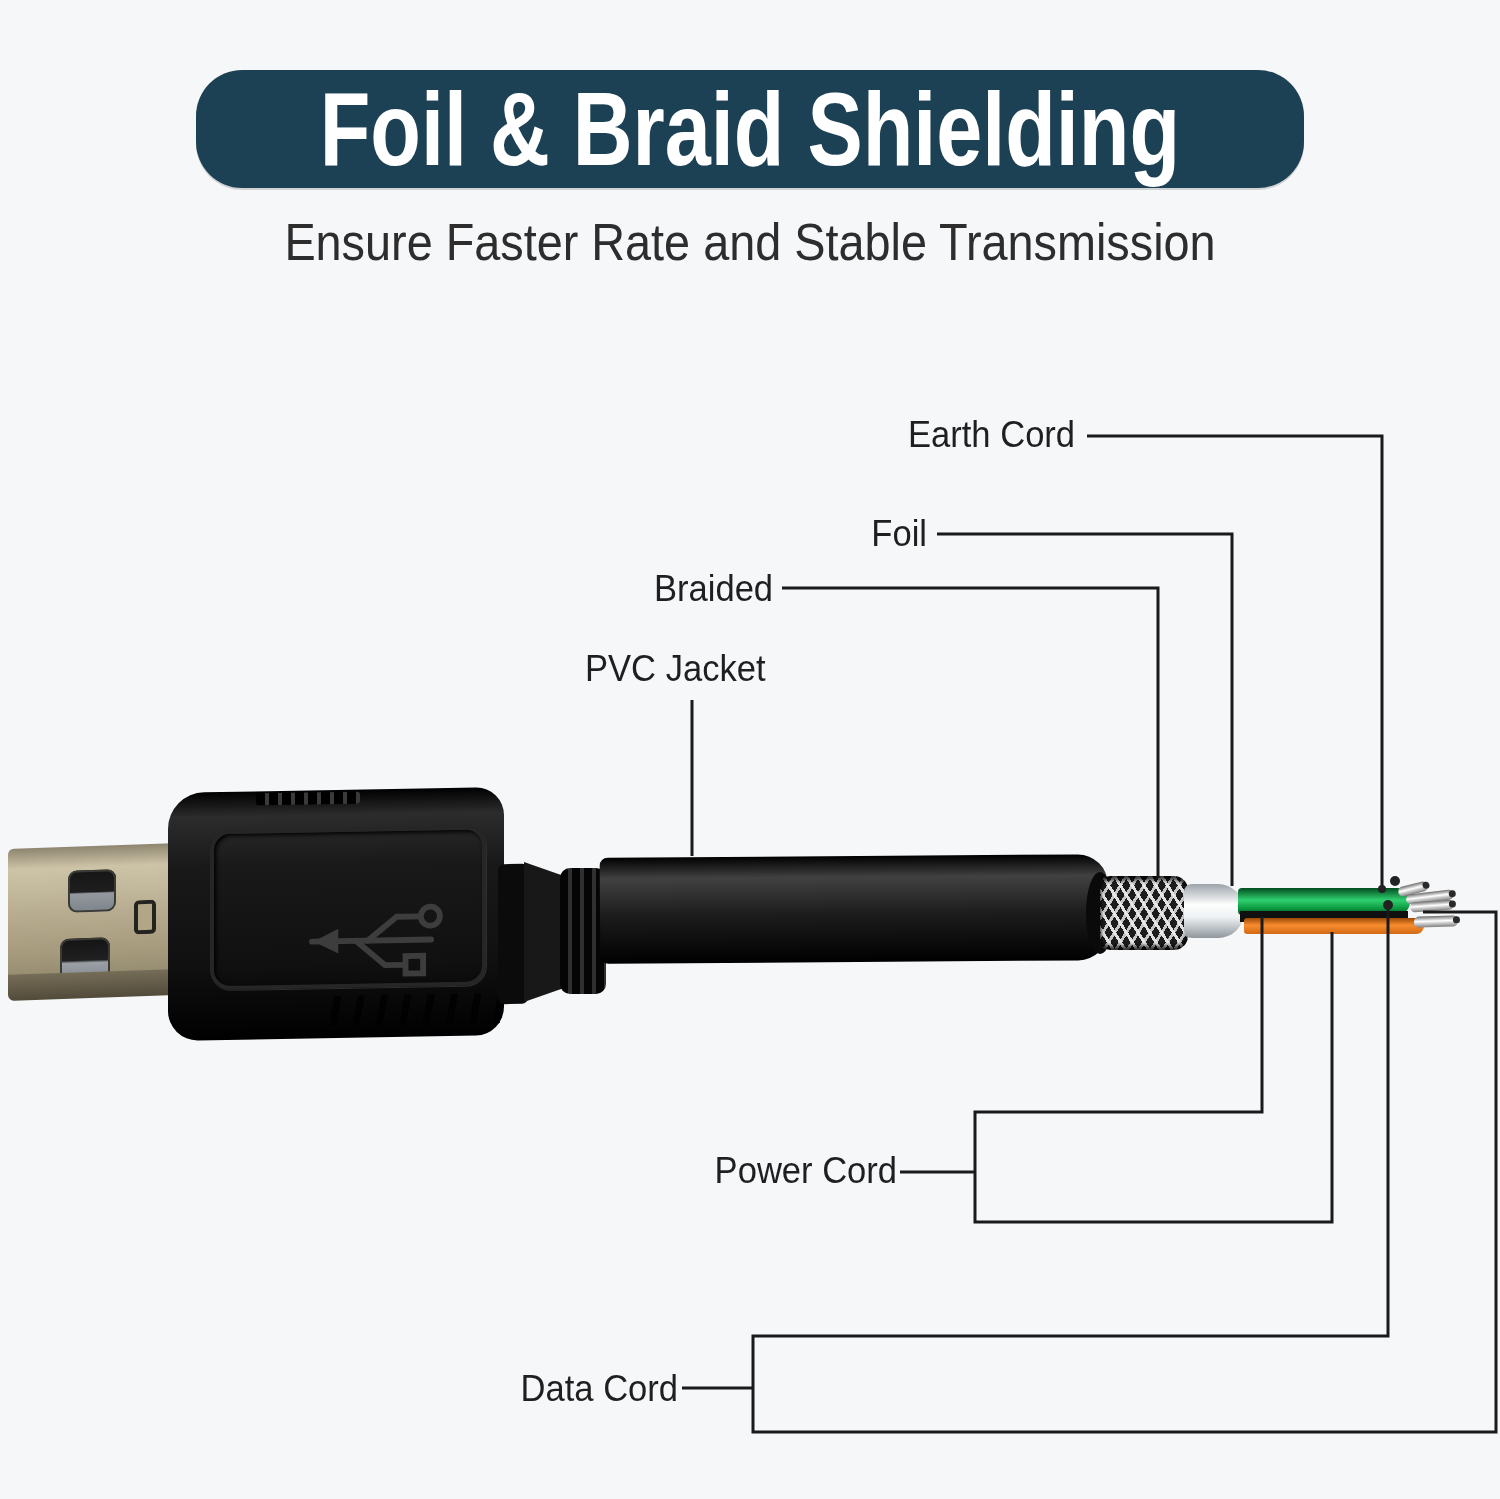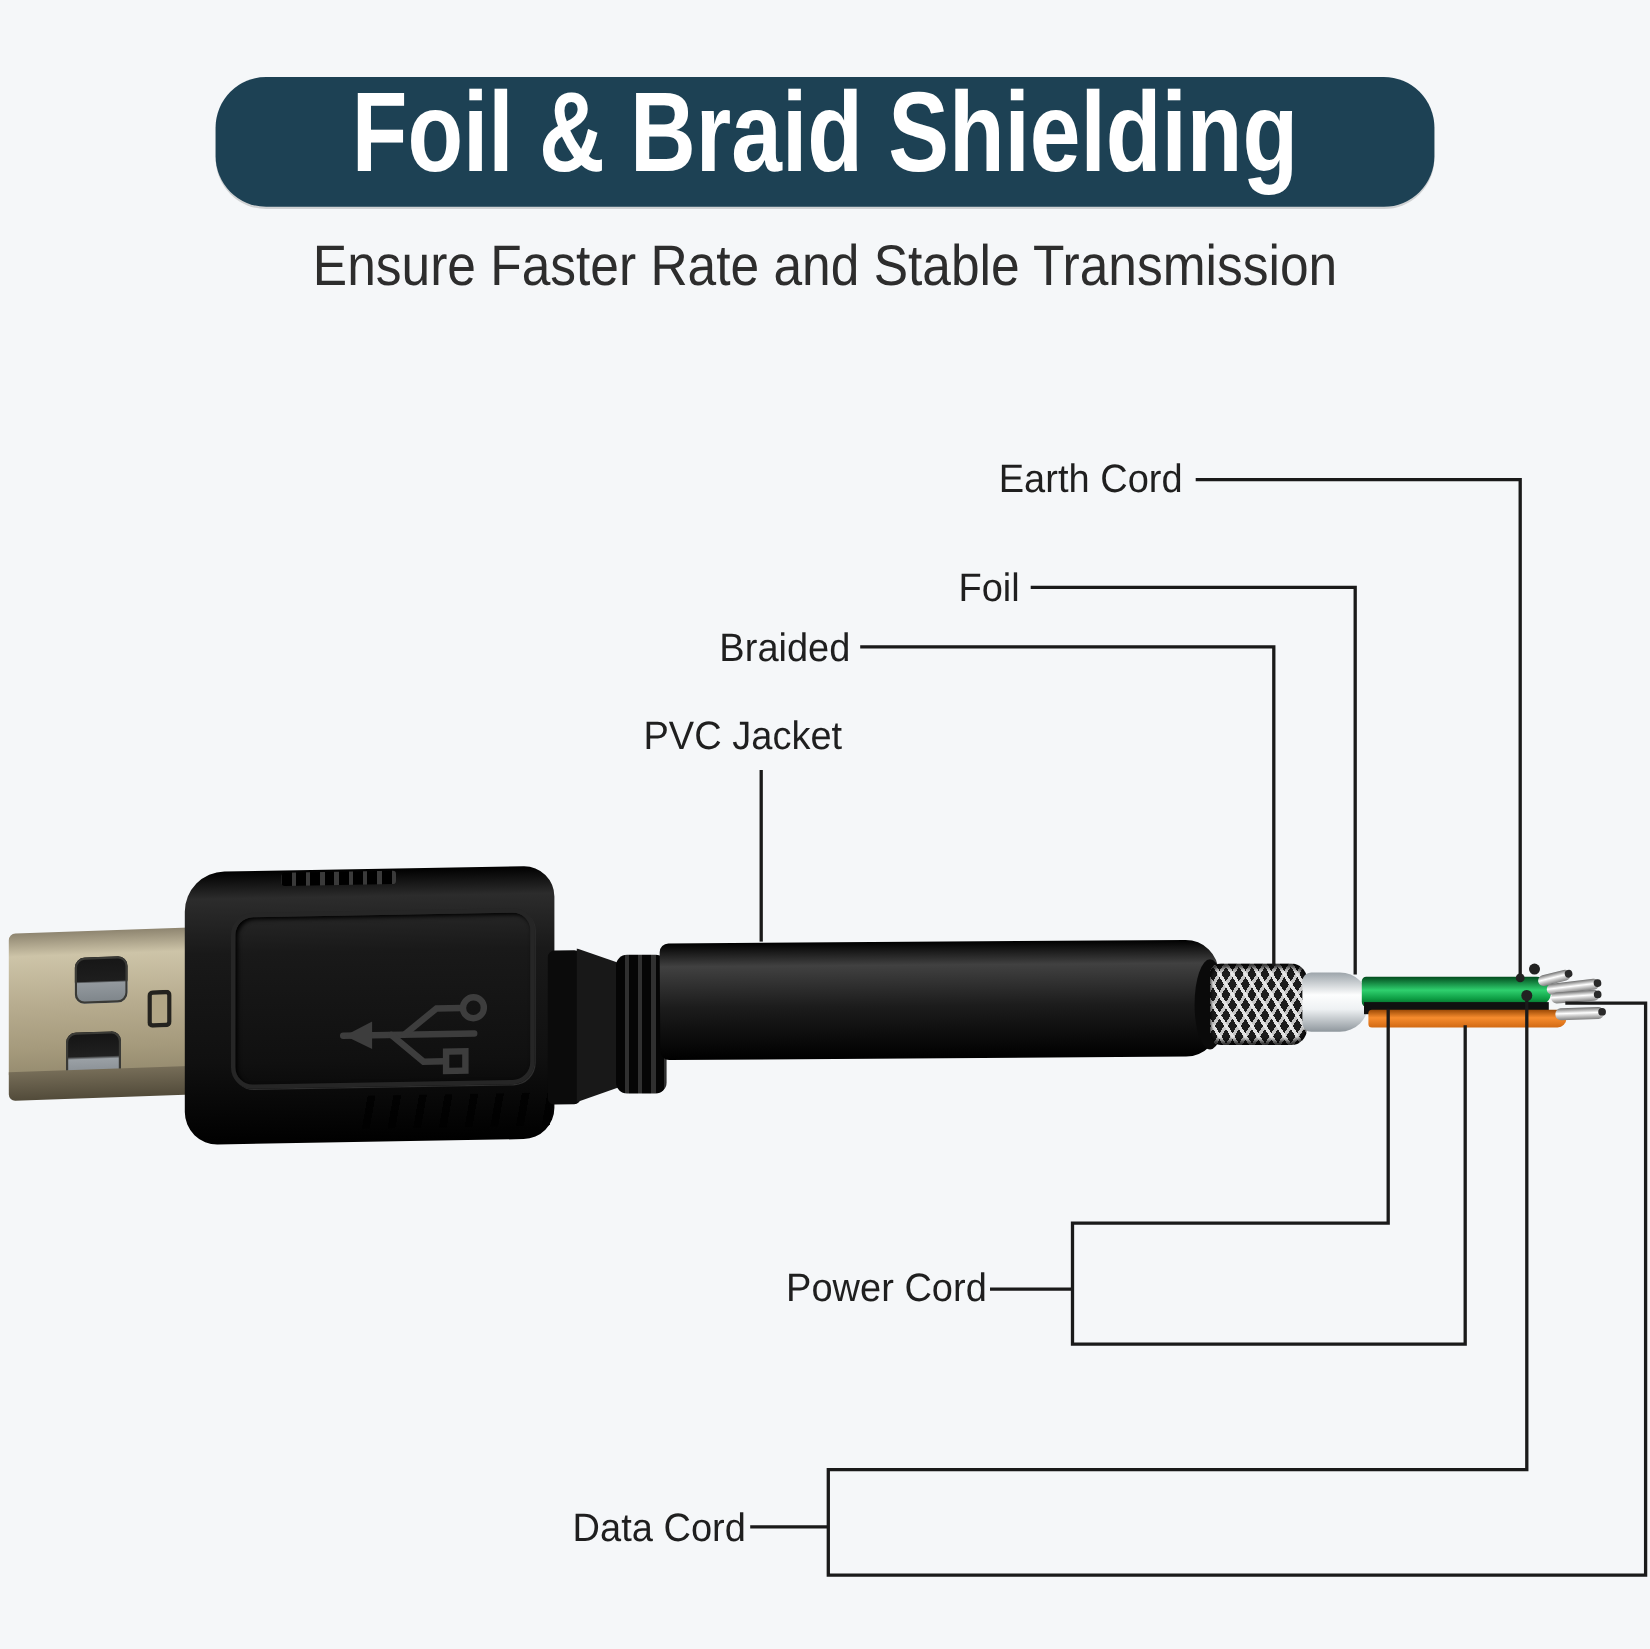--- a/index.html
+++ b/index.html
@@ -13,21 +13,21 @@
   html,body{margin:0;padding:0;}
   body{font-family:"Liberation Sans", sans-serif; background:#fff;}
   .stage{
     position:relative; width:1500px; height:1499px;
     background:var(--background); overflow:hidden;
   }
   
   .banner{
     position:absolute; left:196px; top:70px; width:1108px; height:118px;
     background:var(--banner-bg); border-radius:46px;
-    display:flex; justify-content:center;
+    display:flex; align-items:center; justify-content:center;
     box-shadow:0 2px 0 rgba(0,0,0,.15);
   }
   .banner-text{
     color:#fff; font-size:92px; font-weight:bold; letter-spacing:0px;
     transform:scale(.9,1.12); white-space:nowrap;
   }
   .subtitle{
     position:absolute; left:0; top:212px; width:1500px; text-align:center;
     color:#2d2d2d; font-size:52px; font-weight:400;
     transform:scaleX(.9); white-space:nowrap;

